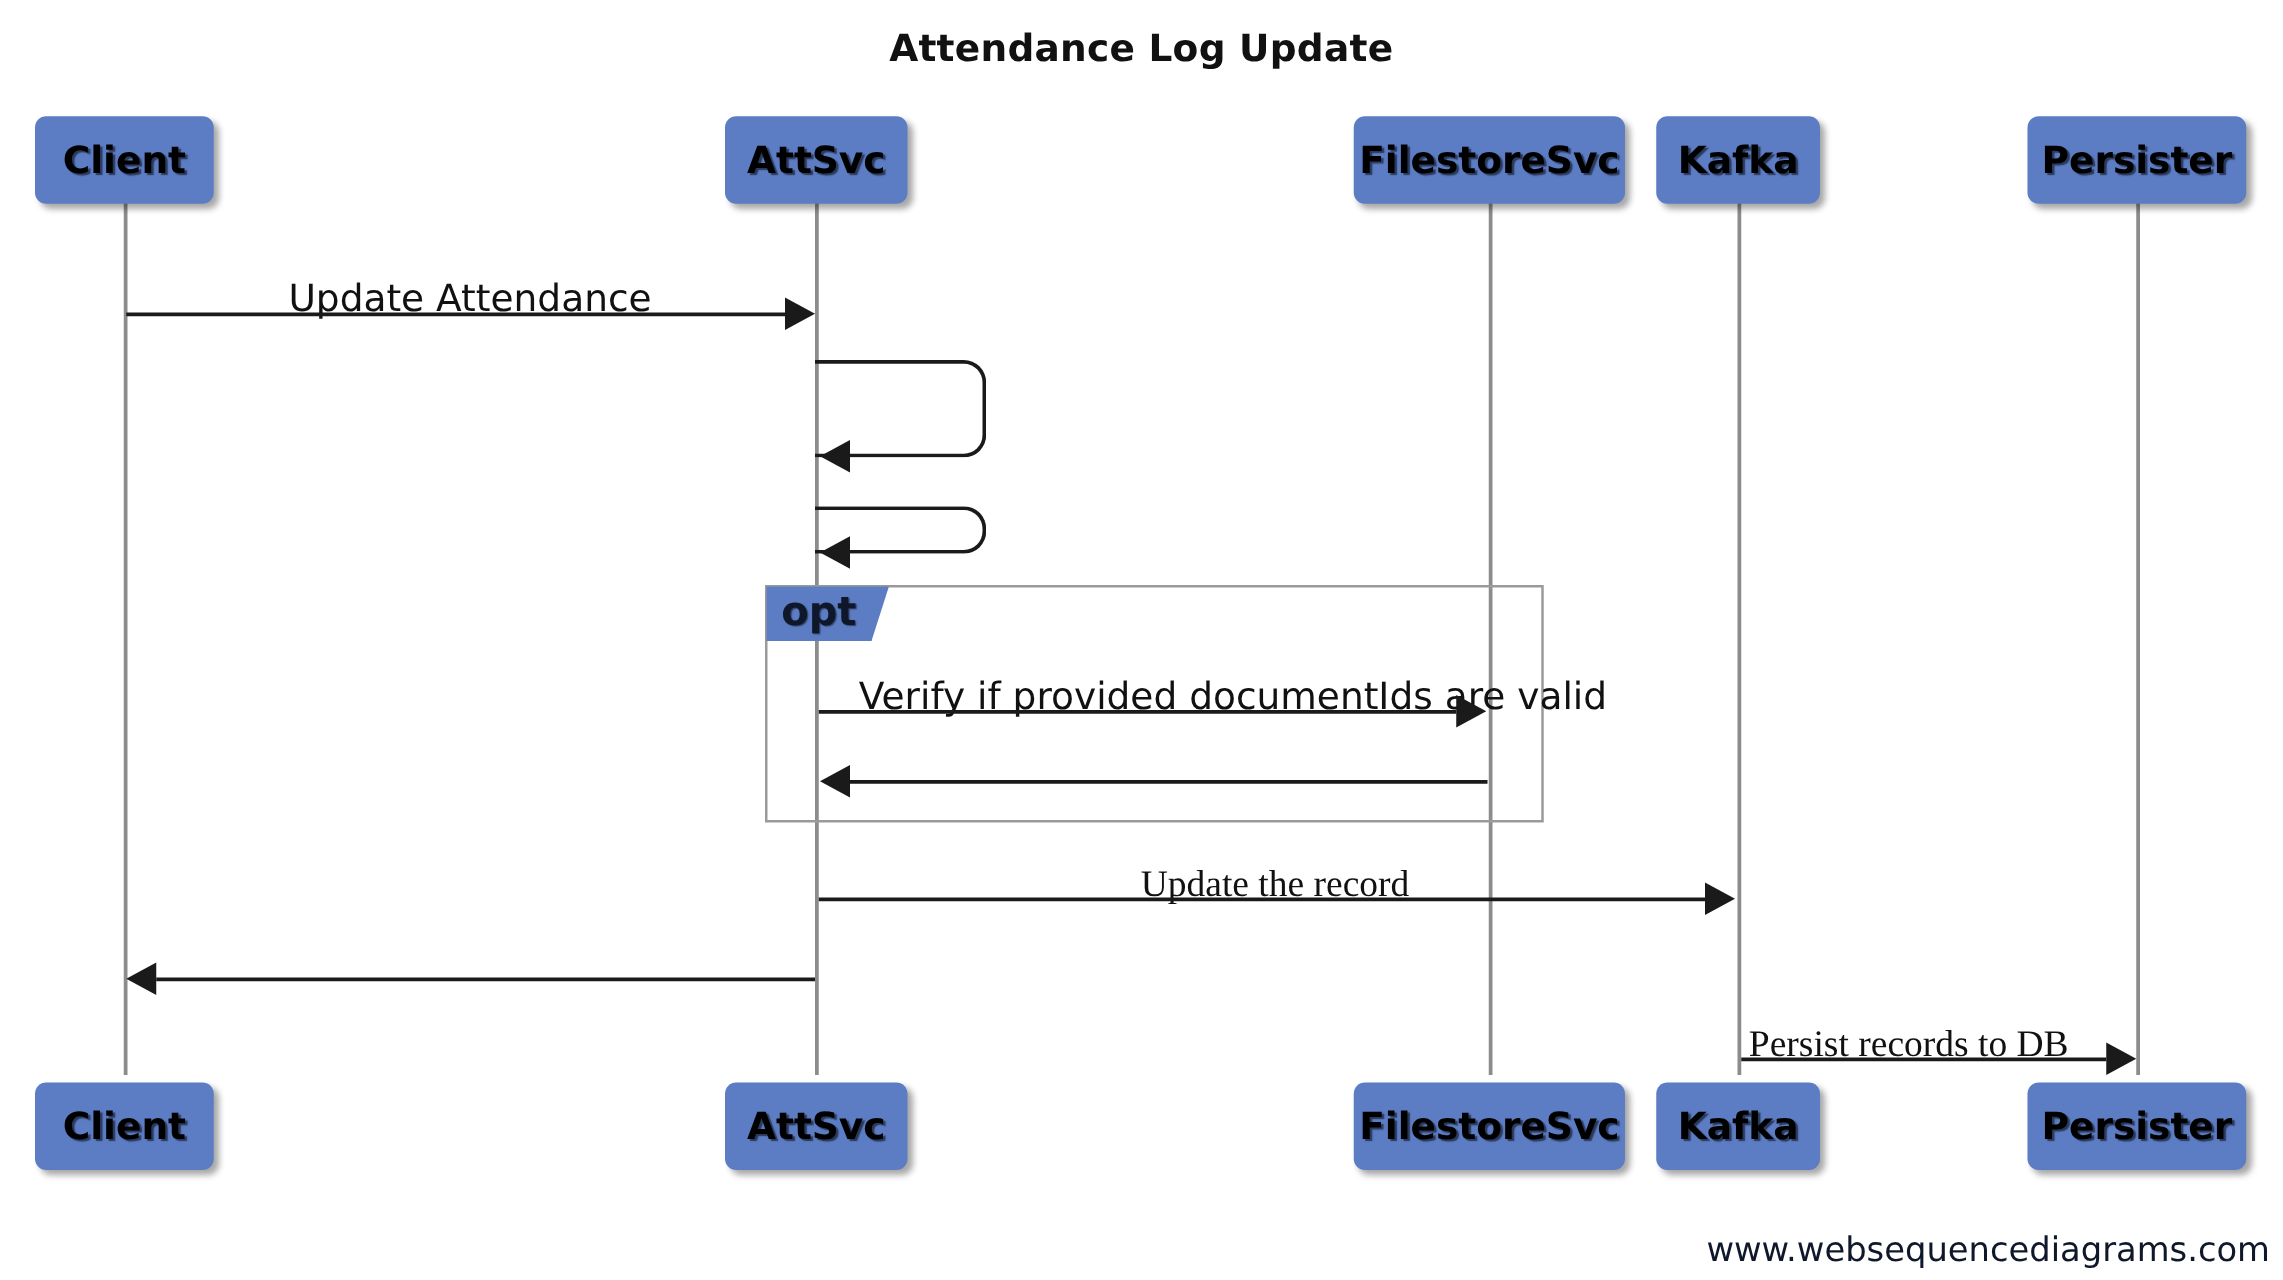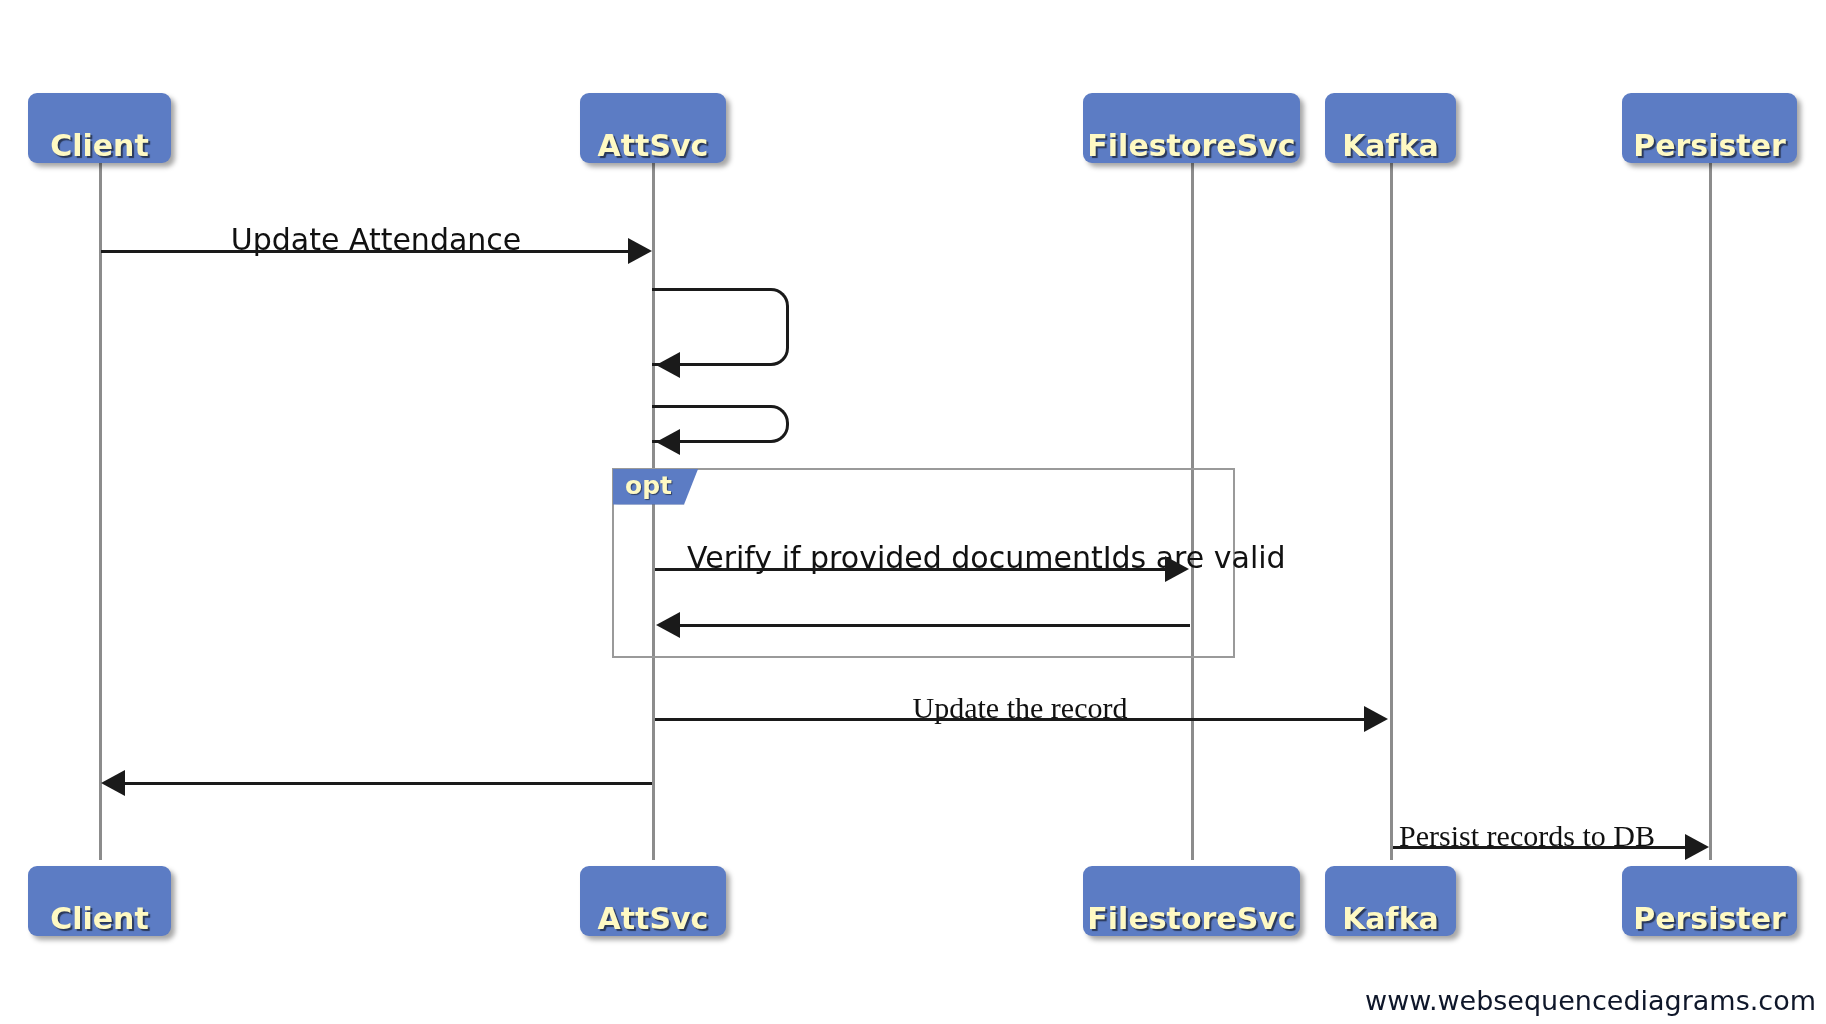--- a/index.html
+++ b/index.html
@@ -31,25 +31,25 @@
     color: #111111;
     letter-spacing: 0.2px;
   }
 
   
   .participant {
     position: absolute;
     box-sizing: border-box;
     background: #5c7cc4;
     border-radius: 9px;
-    color: #fef9c3;
+    color: #000000;
     font-size: 30px;
     font-weight: bold;
     display: flex;
-    align-items: flex-end;
+    align-items: center;
     justify-content: center;
     text-shadow: 2px 2px 1px rgba(0,0,0,0.55);
     box-shadow: 4px 4px 5px rgba(0,0,0,0.35);
     white-space: nowrap;
   }
 
   
   .lifeline {
     position: absolute;
     width: 3px;
@@ -98,22 +98,22 @@
   
   .fragment-box {
     position: absolute;
     box-sizing: border-box;
     border: 2px solid #9a9a9a;
     background: transparent;
   }
   .fragment-tab {
     position: absolute;
     background: #5c7cc4;
-    color: #fef9c3;
-    font-size: 25px;
+    color: #0f172a;
+    font-size: 32px;
     font-weight: bold;
     padding: 2px 26px 4px 12px;
     text-shadow: 1px 1px 1px rgba(0,0,0,0.5);
     box-shadow: 3px 3px 4px rgba(0,0,0,0.3);
     
     clip-path: polygon(0 0, 100% 0, calc(100% - 14px) 100%, 0 100%);
     line-height: 1.18;
   }
 
   
@@ -123,20 +123,21 @@
     bottom: 8px;
     font-size: 27px;
     color: #0f172a;
   }
 </style>
 </head>
 <body>
 
 <div id="canvas">
 
+  <div class="diagram-title">Attendance Log Update</div>
 
   <div class="lifeline" style="left:99px;  top:160px; height:700px;"></div>
   <div class="lifeline" style="left:652px; top:160px; height:700px;"></div>
   <div class="lifeline" style="left:1191px;top:160px; height:700px;"></div>
   <div class="lifeline" style="left:1390px;top:160px; height:700px;"></div>
   <div class="lifeline" style="left:1709px;top:160px; height:700px;"></div>
 
   <div class="participant" style="left:28px; top:93px; width:143px; height:70px;">
     <span>Client</span>
   </div>

